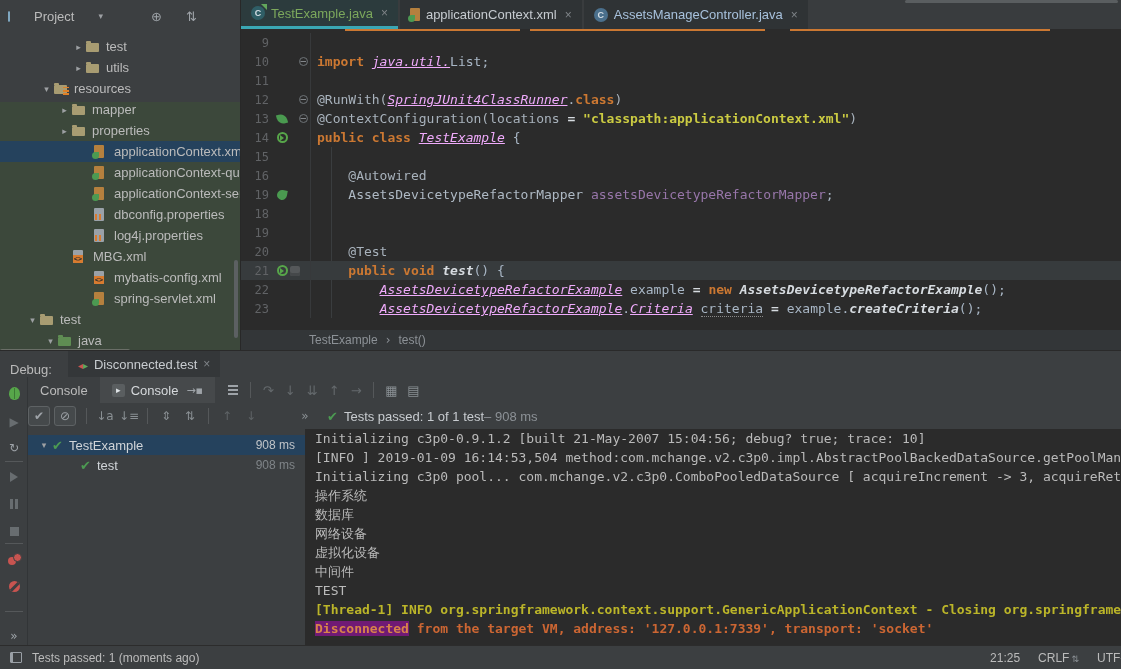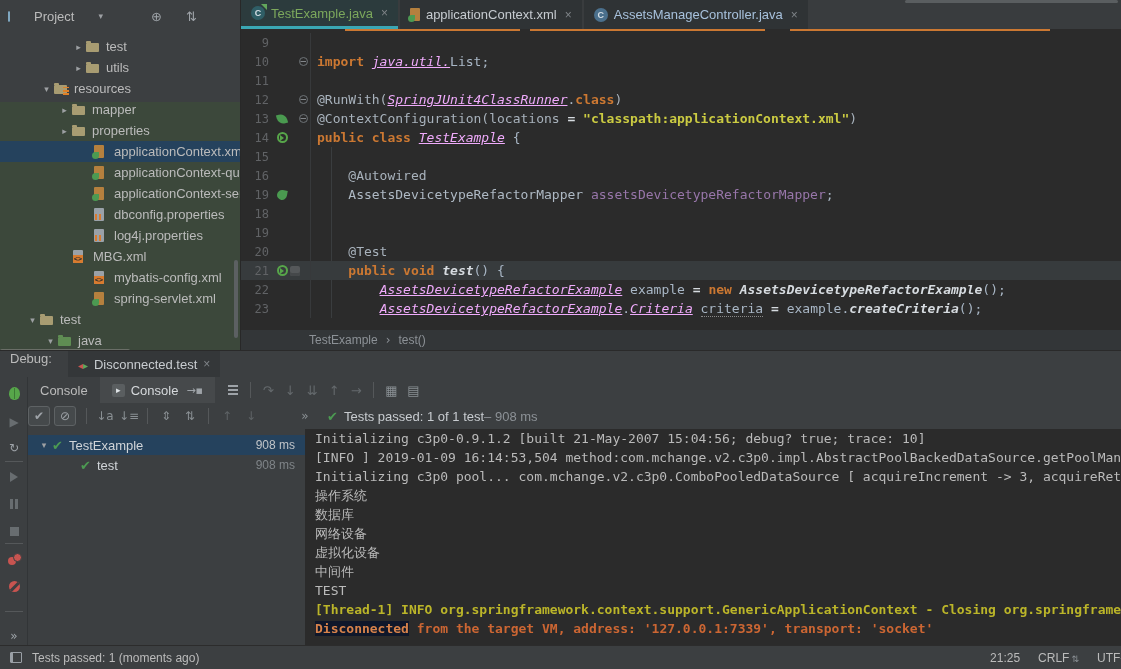--- a/index.html
+++ b/index.html
@@ -78,21 +78,21 @@
   .c-type{color:#AEB9C4}
   .c-meth{color:#D6DBE0;font-weight:bold;font-style:italic}
   .c-eq{color:#D6DBE0;font-weight:bold}
   .c-wavy{color:#A9B7C6;border-bottom:1px dotted #8A8A8A}
   #breadcrumb{position:absolute;left:0;top:330px;width:880px;height:20px;background:#333638;display:flex;align-items:center;
      padding-left:68px;gap:8px;color:#8C9196;font-size:12px}
   .top-sb{position:absolute;top:0;left:905px;width:213px;height:3px;background:#5A5E60;border-radius:2px;z-index:5}
 
   
   #debug{position:absolute;left:0;top:350px;width:1121px;height:295px;background:#3C3F41;border-top:1px solid #2A2A2A}
-  .dbg-r1{height:26px;display:flex;align-items:flex-start;padding-left:10px}
+  .dbg-r1{height:26px;display:flex;align-items:flex-end;padding-left:10px}
   .dbg-label{color:#BBBBBB;margin-right:16px}
   .sess-tab{display:flex;align-items:center;gap:6px;background:#343739;height:26px;padding:0 10px;color:#C8CCD0}
   .i-runconf b{font-weight:normal;font-size:10px}
   .dbg-r2{height:26px;margin-left:28px;display:flex;align-items:center}
   .vtab{padding:0 12px;height:26px;display:flex;align-items:center;gap:6px;color:#BBBBBB}
   .vtab.active{background:#46494B;color:#D6D9DC}
   .i-console{width:13px;height:13px;background:#5A5E60;border-radius:2px;color:#E2E6E9;font-size:9px;line-height:13px;text-align:center}
   .pin{color:#9EA3A8;font-size:11px;margin-left:2px}
   .tbicon{width:22px;text-align:center;color:#8A9094;font-size:13px;cursor:default}
   .tbicon.dis{color:#64696C}
@@ -130,21 +130,21 @@
   .tt-check{color:#4C9A52;font-weight:bold;margin-right:6px}
   .tt-label{color:#D0D4D8}
   .tt-time{margin-left:auto;padding-right:10px;color:#C0C4C8;font-size:12px}
   .tt-row.dim .tt-time{color:#7F8488}
   #console-panel{position:absolute;left:277px;top:0;right:0;bottom:0;background:#2B2B2B;overflow:hidden;
      font-family:"DejaVu Sans Mono",monospace;font-size:13px;padding-left:10px}
   .con-line{height:19px;line-height:19px;white-space:pre;color:#BABABA}
   .con-line.first{margin-top:-7px}
   .con-line.olive{color:#BBB529;font-weight:bold}
   .con-line.err{color:#CC6633;font-weight:bold}
-  .con-hl{background:#0f172a;color:#D8834B}
+  .con-hl{background:#701a75;color:#D8834B}
 
   
   #status-bar{position:absolute;left:0;top:645px;width:1121px;height:24px;background:#3C3F41;border-top:1px solid #2C2C2C;
      display:flex;align-items:center;font-size:12px;color:#BBBBBB}
   .sb-icon{width:12px;height:11px;border:1px solid #9AA0A6;border-radius:1px;margin:0 10px 0 10px;box-shadow:inset 2px 0 0 #9AA0A6}
   .sb-right{position:absolute;right:-10px;display:flex;gap:18px;align-items:center}
   .sb-item{cursor:default}
   .sb-arrows{font-size:9px;color:#8C9196;margin-left:2px}
 </style>
 </head>

